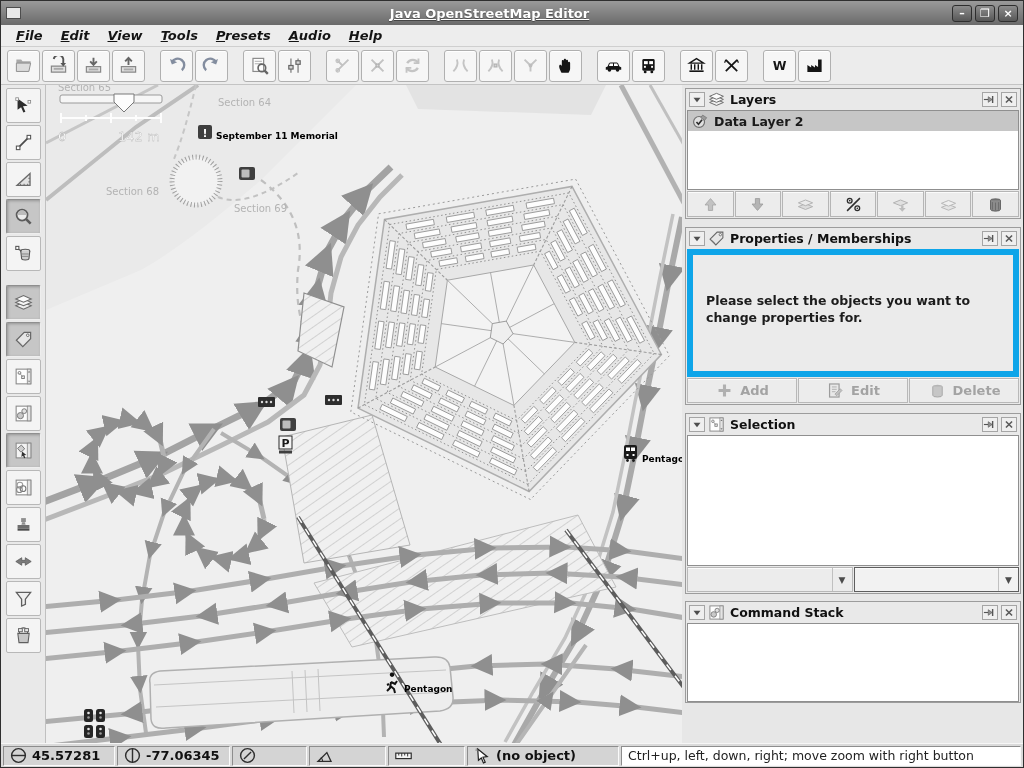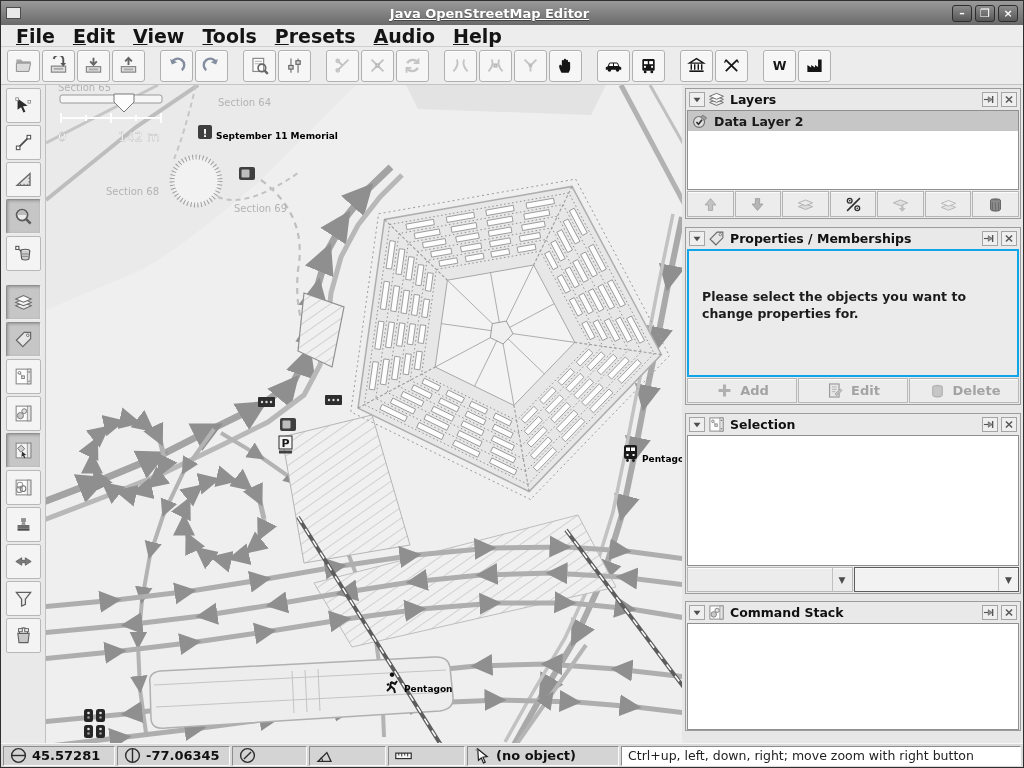--- a/index.html
+++ b/index.html
@@ -6,21 +6,21 @@
   *{box-sizing:border-box;}
   .window{width:1024px;height:768px;position:relative;background:#ececec;border:1px solid #2f2f2f;display:flex;flex-direction:column;overflow:hidden;}
   
   .titlebar{height:24px;background:linear-gradient(#9a9a9a,#6a6a6a);display:flex;align-items:center;padding:0 5px;flex:none;}
   .app-icon{width:15px;height:12px;background:#e8e8e8;border:1px solid #4d4d4d;margin-right:6px;}
   .title{flex:1;text-align:center;color:#fff;font-weight:bold;font-size:13px;text-shadow:0 1px 1px rgba(0,0,0,.4);text-decoration:underline;}
   .winbtns{display:flex;gap:3px;}
   .winbtn{width:20px;height:17px;border-radius:3px;background:linear-gradient(#8d8d8d,#575757);border:1px solid #2e2e2e;color:#fff;font-size:11px;font-weight:bold;display:flex;align-items:center;justify-content:center;line-height:1;}
   
   .menubar{height:22px;background:#ededed;border-bottom:1px solid #cfcfcf;display:flex;align-items:center;padding:0 6px;flex:none;}
-  .menuitem{font-size:19px;font-weight:600;color:#141414;padding:2px 9px;}
+  .menuitem{font-size:13px;font-weight:600;color:#141414;padding:2px 9px;font-style:italic;}
   
   .toolbar{height:38px;background:#ececec;border-bottom:1px solid #c4c4c4;display:flex;align-items:center;padding:0 6px;flex:none;}
   .tgroup{display:flex;margin-right:13px;}
   .tbtn{width:33px;height:32px;background:#f6f6f6;border:1px solid #b0b0b0;border-radius:3px;box-shadow:inset 0 1px 0 #fff;display:flex;align-items:center;justify-content:center;margin-right:2px;}
   
   .content{flex:1;display:flex;min-height:0;}
   .toolcol{width:45px;background:#e9e9e9;border-right:1px solid #c0c0c0;display:flex;flex-direction:column;align-items:center;padding-top:3px;flex:none;}
   .lbtn{width:35px;height:35px;margin-bottom:2px;background:#f4f4f4;border:1px solid #b8b8b8;border-radius:2px;display:flex;align-items:center;justify-content:center;}
   .lbtn.active{background:#c6c6c6;border-color:#8f8f8f #eee #eee #8f8f8f;box-shadow:inset 1px 1px 3px rgba(0,0,0,.25);}
   .lgap{height:12px;}
@@ -30,21 +30,21 @@
   .panelcol{width:341px;flex:none;background:#e7e7e7;padding:3px 2px 0 3px;display:flex;flex-direction:column;}
   .panel{background:#e9e9e9;border:1px solid #9c9c9c;display:flex;flex-direction:column;flex:none;}
   .phead{height:21px;display:flex;align-items:center;gap:3px;padding:0 3px;flex:none;}
   .pbtn{width:16px;height:15px;background:#efefef;border:1px solid #a5a5a5;display:flex;align-items:center;justify-content:center;flex:none;}
   .picon{width:17px;height:17px;display:flex;align-items:center;justify-content:center;flex:none;}
   .ptitle{flex:1;font-weight:bold;font-size:12.5px;color:#111;padding-left:2px;white-space:nowrap;}
   .plist{background:#fff;border:1px solid #8f8f8f;flex:1;margin:0 1px;overflow:hidden;}
   .layerrow{height:20px;background:#c6c6c6;display:flex;align-items:center;gap:4px;padding:0 3px;font-size:12.5px;font-weight:bold;color:#1a1a1a;}
   .ptoolbar{display:flex;height:28px;padding:1px;gap:1px;flex:none;}
   .ptb{flex:1;background:#ececec;border:1px solid #b5b5b5;box-shadow:inset 0 1px 0 #fbfbfb;display:flex;align-items:center;justify-content:center;}
-  .pmsg{flex:1;border:2px solid #0ea5e9;margin:0 1px;background:#ebebeb;padding:38px 12px 0 13px;font-size:12.5px;font-weight:bold;color:#1c1c1c;line-height:1.35;}
+  .pmsg{flex:1;border:6px solid #0ea5e9;margin:0 1px;background:#ebebeb;padding:38px 12px 0 13px;font-size:12.5px;font-weight:bold;color:#1c1c1c;line-height:1.35;}
   .btnrow{display:flex;height:27px;padding:1px;gap:1px;flex:none;}
   .pb3{flex:1;background:#ececec;border:1px solid #b8b8b8;box-shadow:inset 0 1px 0 #fbfbfb;display:flex;align-items:center;justify-content:center;gap:6px;font-size:13px;font-weight:bold;color:#a3a3a3;}
   .selbtn{flex:1;display:flex;align-items:stretch;background:#ececec;border:1px solid #b8b8b8;box-shadow:inset 0 1px 0 #fbfbfb;}
   .selbtn.default{border:1px solid #5e5e5e;background:#f2f2f2;}
   .selmain{flex:1;display:flex;align-items:flex-start;justify-content:center;gap:5px;font-size:13px;font-weight:bold;margin-top:48px;}
   .selbtn .selmain{color:#a8a8a8;}
   .selbtn.default .selmain{color:#4d7c0f;}
   .selarrow{width:20px;border-left:1px solid #c0c0c0;display:flex;align-items:center;justify-content:center;font-size:9px;color:#4c4c4c;}
   .pgap{height:8px;flex:none;}
   
@@ -834,21 +834,21 @@
                 </span>
               <span>Search</span>
             </span>
             <span class="selarrow">▼</span>
           </div>
         </div>
       </div>
 
       <div class="pgap" style="height:7px"></div>
 
-      <div class="panel" style="height:130px">
+      <div class="panel" style="height:102px">
         <div class="phead">
           <span class="pbtn">
               <svg viewBox="0 0 16 16" width="19" height="19">
                 <path d="M4,6 h8 L8,11 Z" fill="#4e4e4e"></path>
               </svg>
             </span>
           <span class="picon">
               <svg viewBox="0 0 16 16" width="19" height="19">
                 <rect x="1.8" y="1.8" width="12.4" height="12.4" fill="#fdfdfd" stroke="#8a8a8a" stroke-width="0.9"></rect>
                 <rect x="11.2" y="1.8" width="3" height="12.4" fill="#e4e4e4" stroke="#8a8a8a" stroke-width="0.7"></rect>

